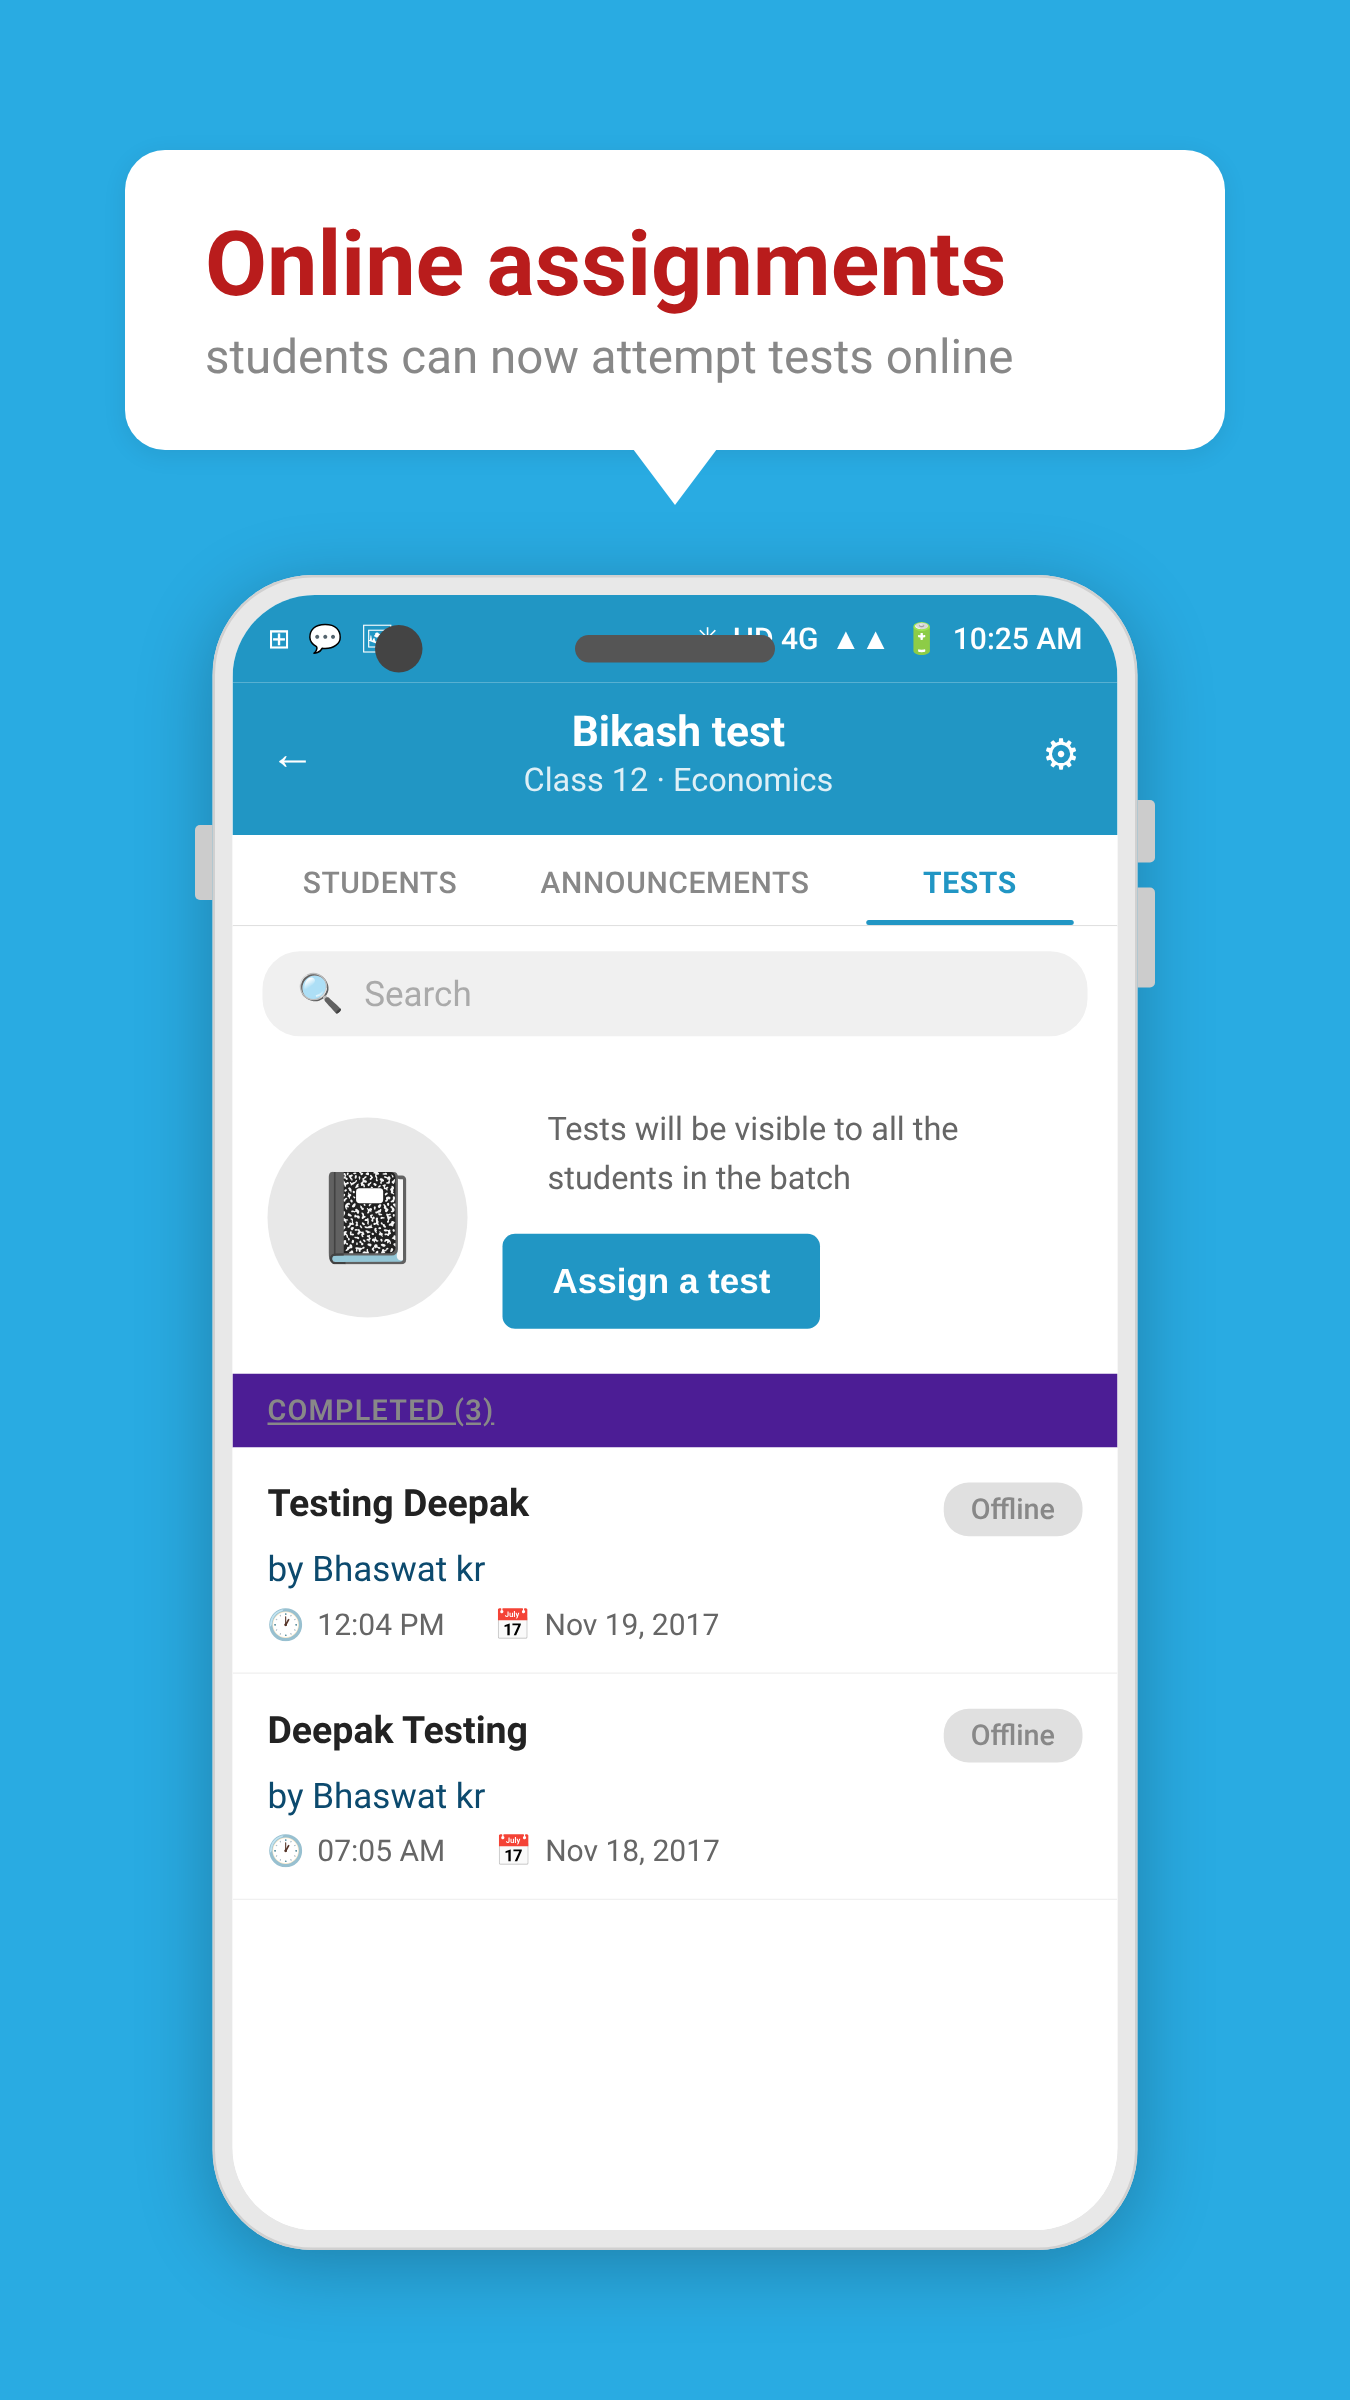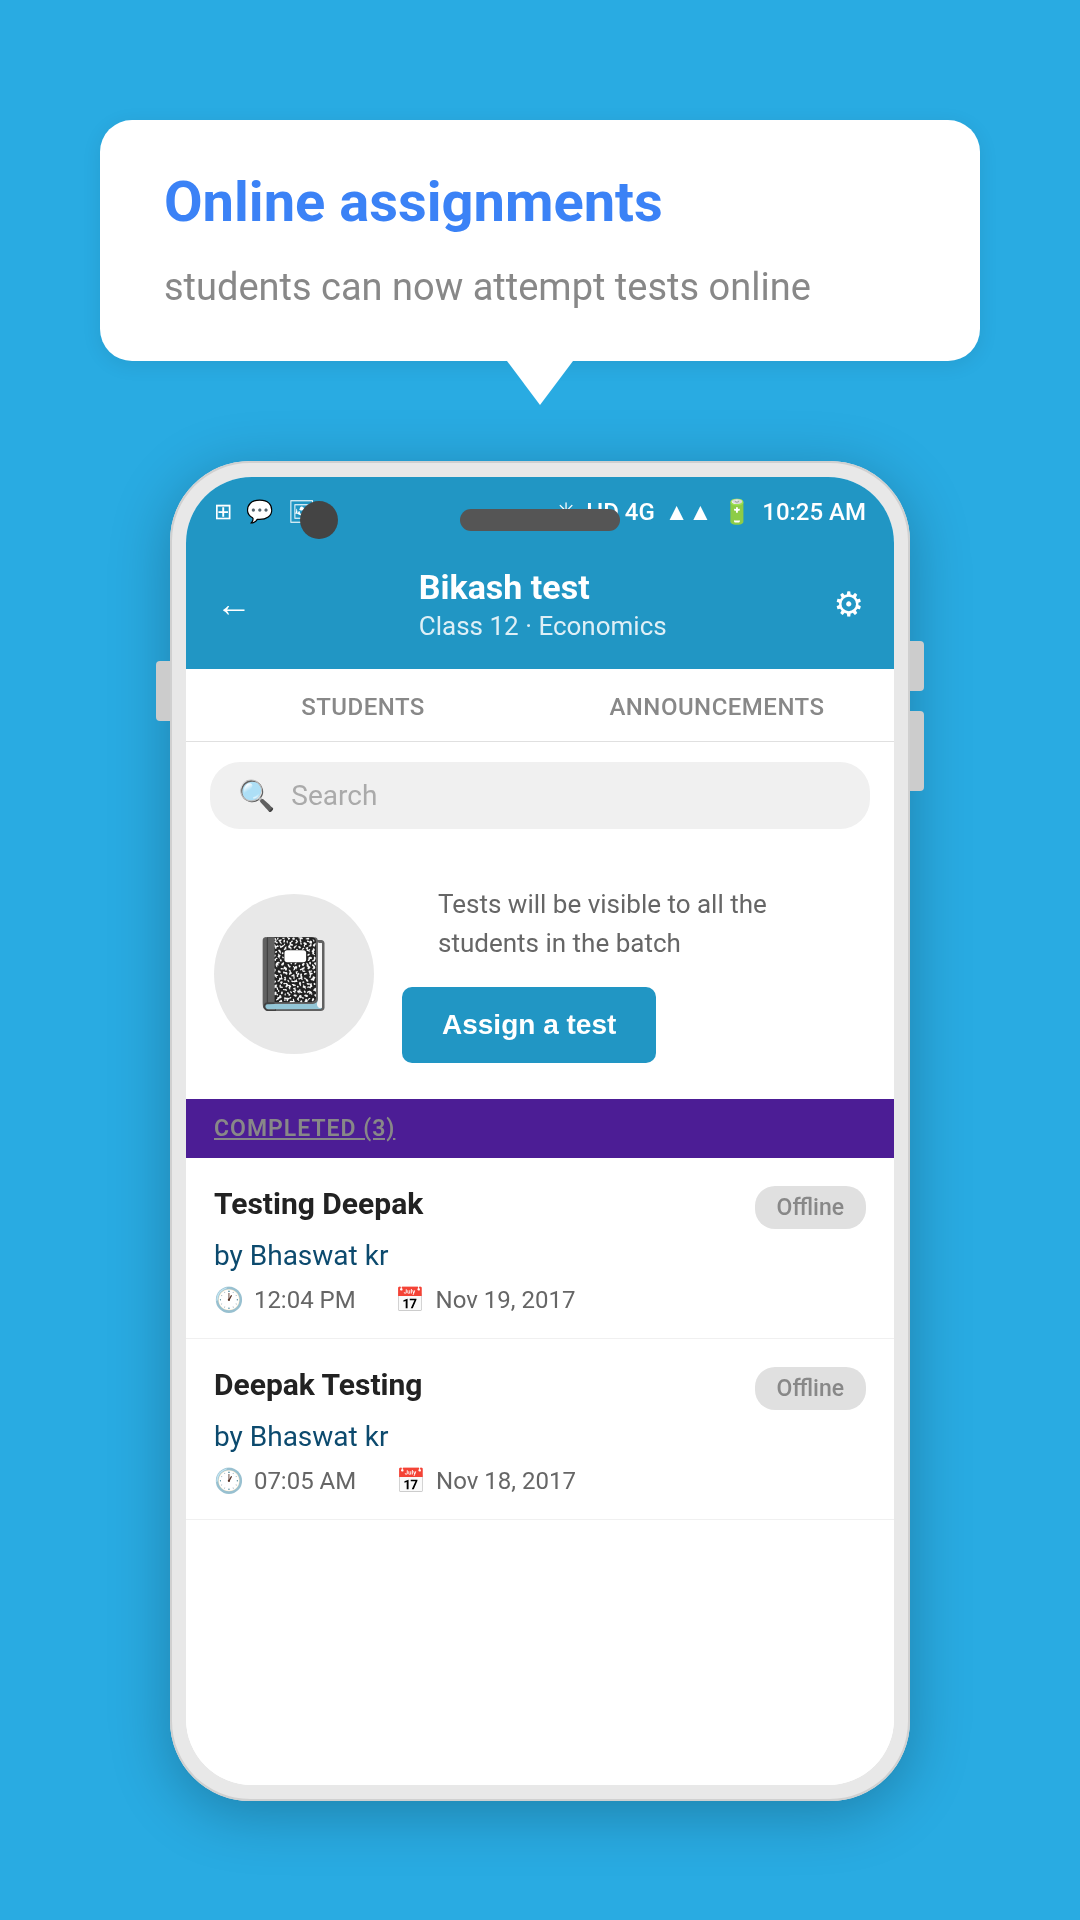--- a/index.html
+++ b/index.html
@@ -34,25 +34,25 @@
       left: 50%;
       transform: translateX(-50%);
       width: 0;
       height: 0;
       border-left: 36px solid transparent;
       border-right: 36px solid transparent;
       border-top: 48px solid white;
     }
 
     .bubble-title {
-      font-size: 56px;
+      font-size: 72px;
       font-weight: 700;
-      color: #3b82f6;
+      color: #b91c1c;
       line-height: 1.1;
-      margin-bottom: 31px;
+      margin-bottom: 13px;
     }
 
     .bubble-subtitle {
       font-size: 38px;
       color: #888;
       font-weight: 400;
     }
 
     
     .phone-wrapper {
@@ -174,21 +174,21 @@
       flex-shrink: 0;
     }
 
     .header-back {
       color: white;
       font-size: 36px;
       cursor: pointer;
     }
 
     .header-title-block {
-      text-align: left;
+      text-align: center;
     }
 
     .header-title {
       color: white;
       font-size: 34px;
       font-weight: 700;
     }
 
     .header-subtitle {
       color: rgba(255,255,255,0.85);
@@ -427,20 +427,23 @@
         </div>
         <span class="header-settings">⚙</span>
       </div>
 
       <div class="tabs-bar">
         <div class="tab-item">
           <span>STUDENTS</span>
         </div>
         <div class="tab-item">
           <span>ANNOUNCEMENTS</span>
+        </div>
+        <div class="tab-item active">
+          <span>TESTS</span>
         </div>
       </div>
 
       <div class="search-container">
         <div class="search-box">
           <span class="search-icon-span">🔍</span>
           <span class="search-text">Search</span>
         </div>
       </div>
 

